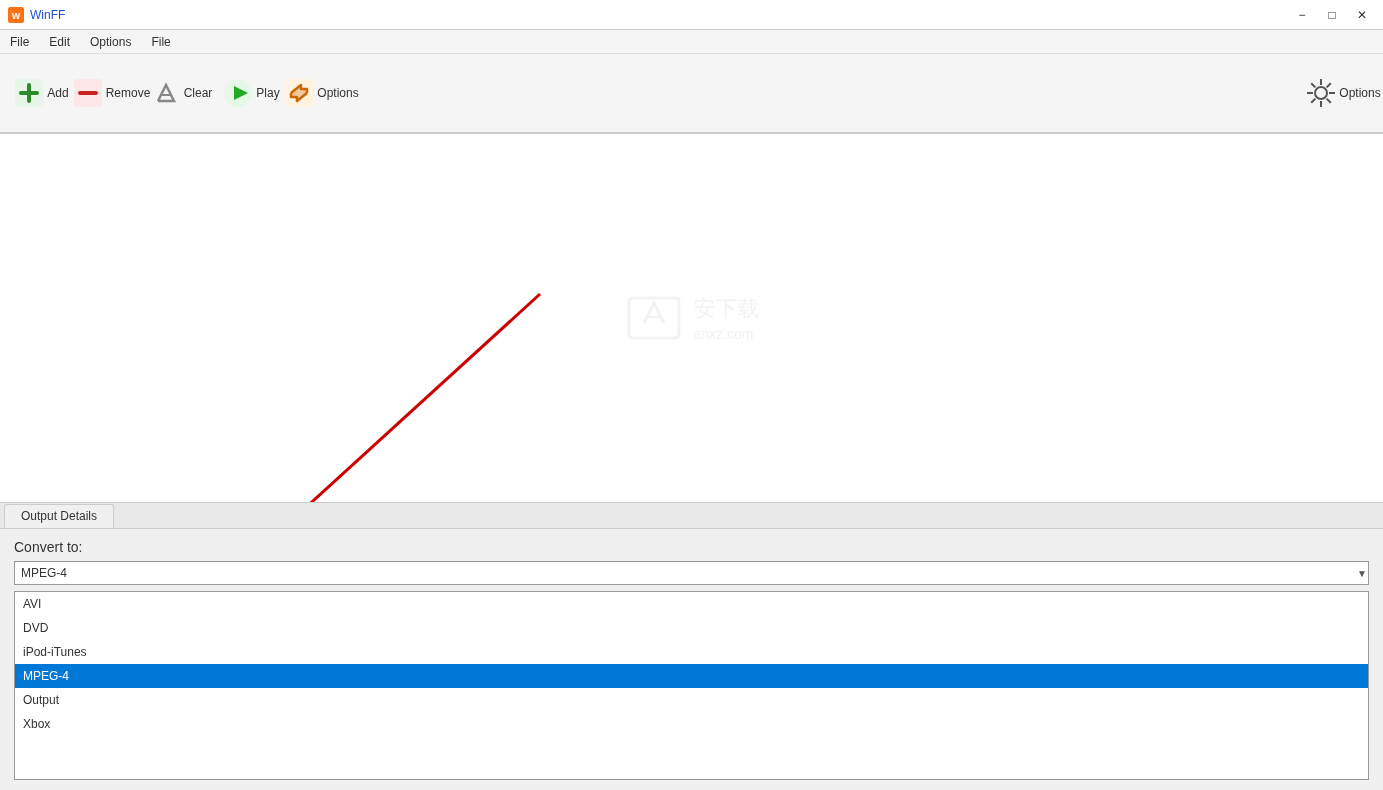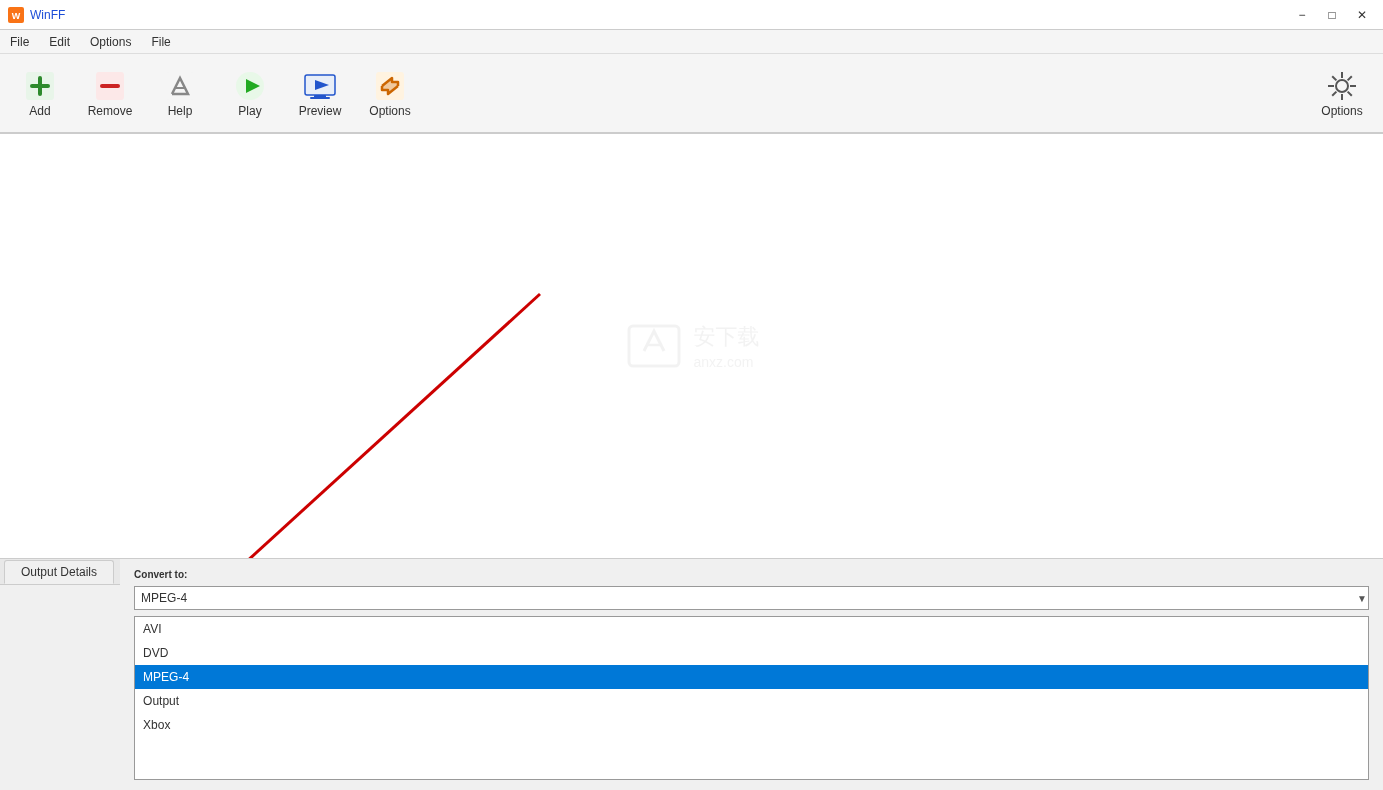--- a/index.html
+++ b/index.html
@@ -87,21 +87,21 @@
       background: #f5f5f5;
       height: 80px;
       display: flex;
       align-items: center;
       padding: 4px 6px;
       border-bottom: 2px solid #ccc;
       gap: 2px;
     }
     .toolbar-btn {
       display: flex;
-      flex-direction: column;
+      flex-direction: row;
       align-items: center;
       justify-content: center;
       width: 68px;
       height: 70px;
       border: none;
       background: transparent;
       cursor: pointer;
       border-radius: 2px;
       padding: 4px;
     }
@@ -151,23 +151,23 @@
     }
     .watermark-icon {
       width: 60px;
       height: 60px;
     }
 
     
     .bottom-panel {
       background: #f0f0f0;
       border-top: 1px solid #ccc;
-      height: 232px;
-      display: flex;
-      flex-direction: row;
+      height: 288px;
+      display: flex;
+      flex-direction: column;
     }
 
     
     .tab-strip {
       display: flex;
       background: #e8e8e8;
       border-bottom: 1px solid #ccc;
       height: 26px;
       align-items: flex-end;
       padding: 0 4px;
@@ -191,23 +191,23 @@
 
     
     .output-details {
       padding: 10px 14px;
       display: flex;
       flex-direction: column;
       gap: 6px;
       flex: 1;
     }
     .convert-to-label {
-      font-size: 10px;
-      color: #333;
-      font-weight: bold;
+      font-size: 14px;
+      color: #333;
+      font-weight: normal;
     }
 
     
     .dropdown-container {
       position: relative;
     }
     .dropdown-select {
       width: 100%;
       height: 24px;
       border: 1px solid #999;
@@ -301,44 +301,33 @@
 
   <button class="toolbar-btn">
     <div class="toolbar-btn-icon icon-clear">
       <svg width="36" height="36" viewBox="0 0 36 36">
         <rect x="4" y="4" width="28" height="28" rx="3" fill="#f5f5f5"></rect>
         <path d="M10 26 L18 10 L26 26 L10 26" fill="none" stroke="#888" stroke-width="2.5"></path>
         <path d="M10 26 L26 26" stroke="#888" stroke-width="2"></path>
         <line x1="14" y1="20" x2="22" y2="20" stroke="#888" stroke-width="2"></line>
       </svg>
     </div>
-    <span class="toolbar-btn-label">Help</span>
+    <span class="toolbar-btn-label">Clear</span>
   </button>
 
   <button class="toolbar-btn">
     <div class="toolbar-btn-icon icon-play">
       <svg width="36" height="36" viewBox="0 0 36 36">
         <circle cx="18" cy="18" r="14" fill="#e8f8e8"></circle>
         <polygon points="14,11 28,18 14,25" fill="#22aa22"></polygon>
       </svg>
     </div>
     <span class="toolbar-btn-label">Play</span>
   </button>
 
-  <button class="toolbar-btn">
-    <div class="toolbar-btn-icon icon-preview">
-      <svg width="36" height="36" viewBox="0 0 36 36">
-        <rect x="3" y="7" width="30" height="20" rx="2" fill="#e8eef8" stroke="#2255cc" stroke-width="1.5"></rect>
-        <polygon points="13,12 27,17 13,22" fill="#2255cc"></polygon>
-        <rect x="12" y="27" width="12" height="3" rx="1" fill="#2255cc"></rect>
-        <rect x="8" y="29" width="20" height="2" rx="1" fill="#2255cc"></rect>
-      </svg>
-    </div>
-    <span class="toolbar-btn-label">Preview</span>
-  </button>
 
   <button class="toolbar-btn">
     <div class="toolbar-btn-icon icon-convert">
       <svg width="36" height="36" viewBox="0 0 36 36">
         <rect x="4" y="4" width="28" height="28" rx="3" fill="#fff3e0"></rect>
         <path d="M10 18 L20 10 L20 14 L26 14 L26 18" fill="none" stroke="#cc6600" stroke-width="2.5" stroke-linejoin="round"></path>
         <path d="M26 18 L16 26 L16 22 L10 22 L10 18" fill="none" stroke="#cc6600" stroke-width="2.5" stroke-linejoin="round"></path>
         <path d="M10 18 L20 10 L20 14 L26 14 L26 18 L16 26 L16 22 L10 22 Z" fill="#cc6600" opacity="0.3"></path>
       </svg>
     </div>
@@ -408,19 +397,20 @@
         <option value="ps3">PS3</option>
         <option value="windows">Windows</option>
         <option value="xbox">Xbox</option>
       </select>
       <span class="dropdown-arrow">▼</span>
     </div>
 
     <div class="listbox">
       <div class="list-item">AVI</div>
       <div class="list-item">DVD</div>
+      <div class="list-item">iPod-iTunes</div>
       <div class="list-item selected">MPEG-4</div>
       <div class="list-item">Output</div>
       <div class="list-item">Xbox</div>
     </div>
   </div>
 
 </div>
 
 </body></html>

